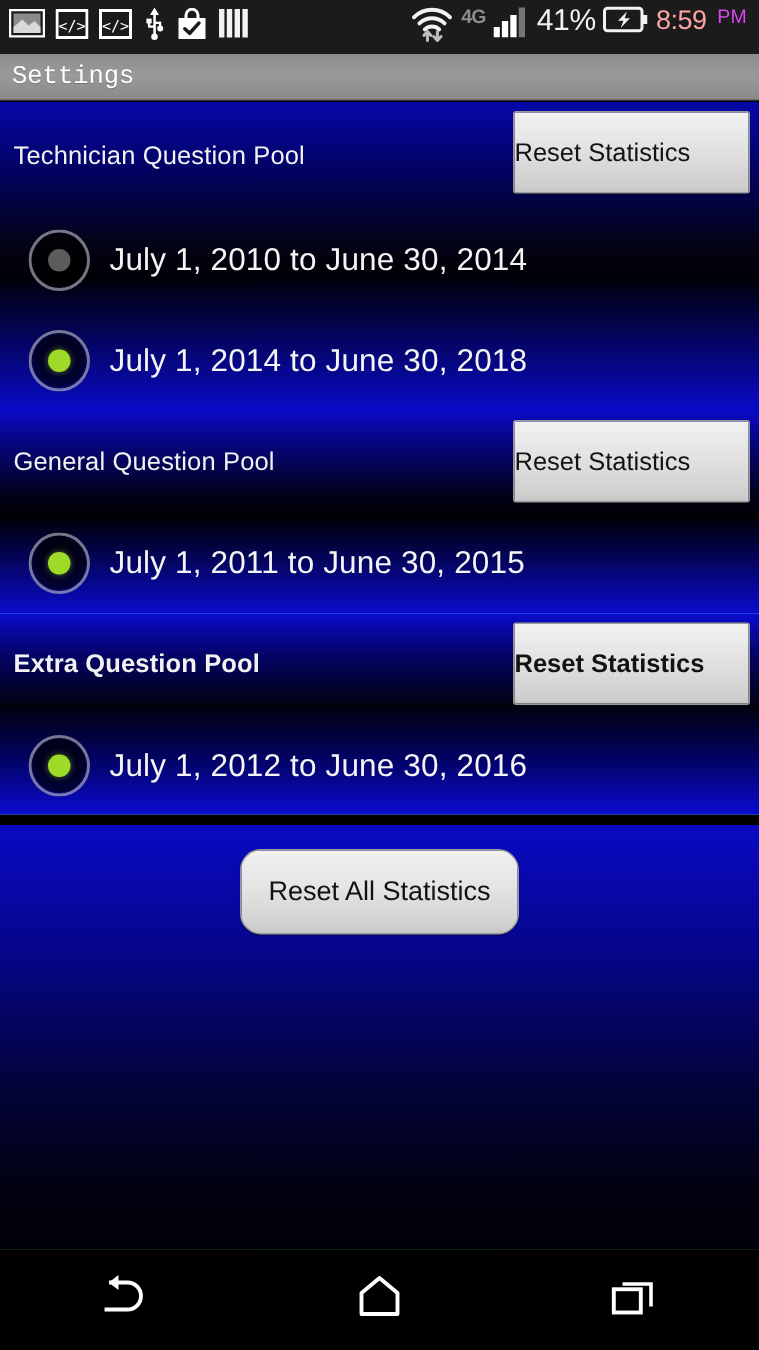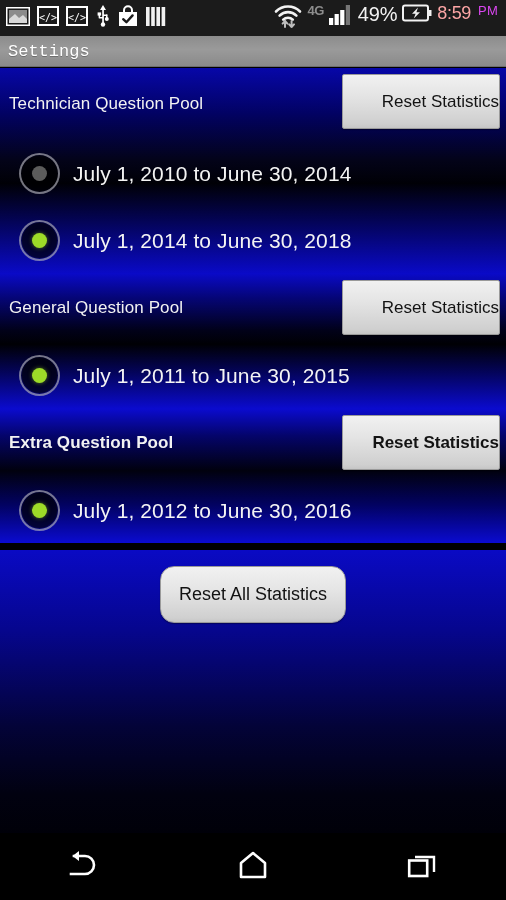--- a/index.html
+++ b/index.html
@@ -164,21 +164,21 @@
     right: 6px;
     top: 6px;
     width: 158px;
     height: 55px;
     background: linear-gradient(to bottom, #f1f1f1 0%, #e4e4e4 40%, #cfcfcf 92%, #c6c6c6 100%);
     border: 1px solid #9a9a9a;
     border-radius: 2px;
     box-sizing: border-box;
     display: flex;
     align-items: center;
-    justify-content: flex-end;
+    justify-content: flex-start;
     color: #131313;
     font-size: 17px;
     box-shadow: 0 1px 1px rgba(0,0,0,0.35);
     cursor: pointer;
   }
 
   .radio-row {
     position: relative;
     height: 67px;
     display: flex;
@@ -356,21 +356,21 @@
 
       <span class="sb-ico">
         <svg width="24" height="21" viewBox="0 0 24 21">
           <rect x="0" y="14" width="4.2" height="7" fill="#ffffff"></rect>
           <rect x="5.6" y="10" width="4.2" height="11" fill="#ffffff"></rect>
           <rect x="11.2" y="6" width="4.2" height="15" fill="#ffffff"></rect>
           <rect x="16.8" y="1" width="4.2" height="20" fill="#767676"></rect>
         </svg>
       </span>
 
-      <span class="pct-text">49%</span>
+      <span class="pct-text">41%</span>
 
       <span class="sb-ico">
         <svg width="30" height="18" viewBox="0 0 30 18">
           <rect x="1" y="1.5" width="25" height="15" rx="2" fill="none" stroke="#f2f2f2" stroke-width="2"></rect>
           <rect x="26.5" y="6" width="3" height="6" fill="#f2f2f2"></rect>
           <path d="M16 3.6 L10 9.8 L13.6 9.8 L11.8 14.6 L18 8.2 L14.4 8.2 Z" fill="#f2f2f2"></path>
         </svg>
       </span>
 
       <span class="clock-text">8:59</span>

